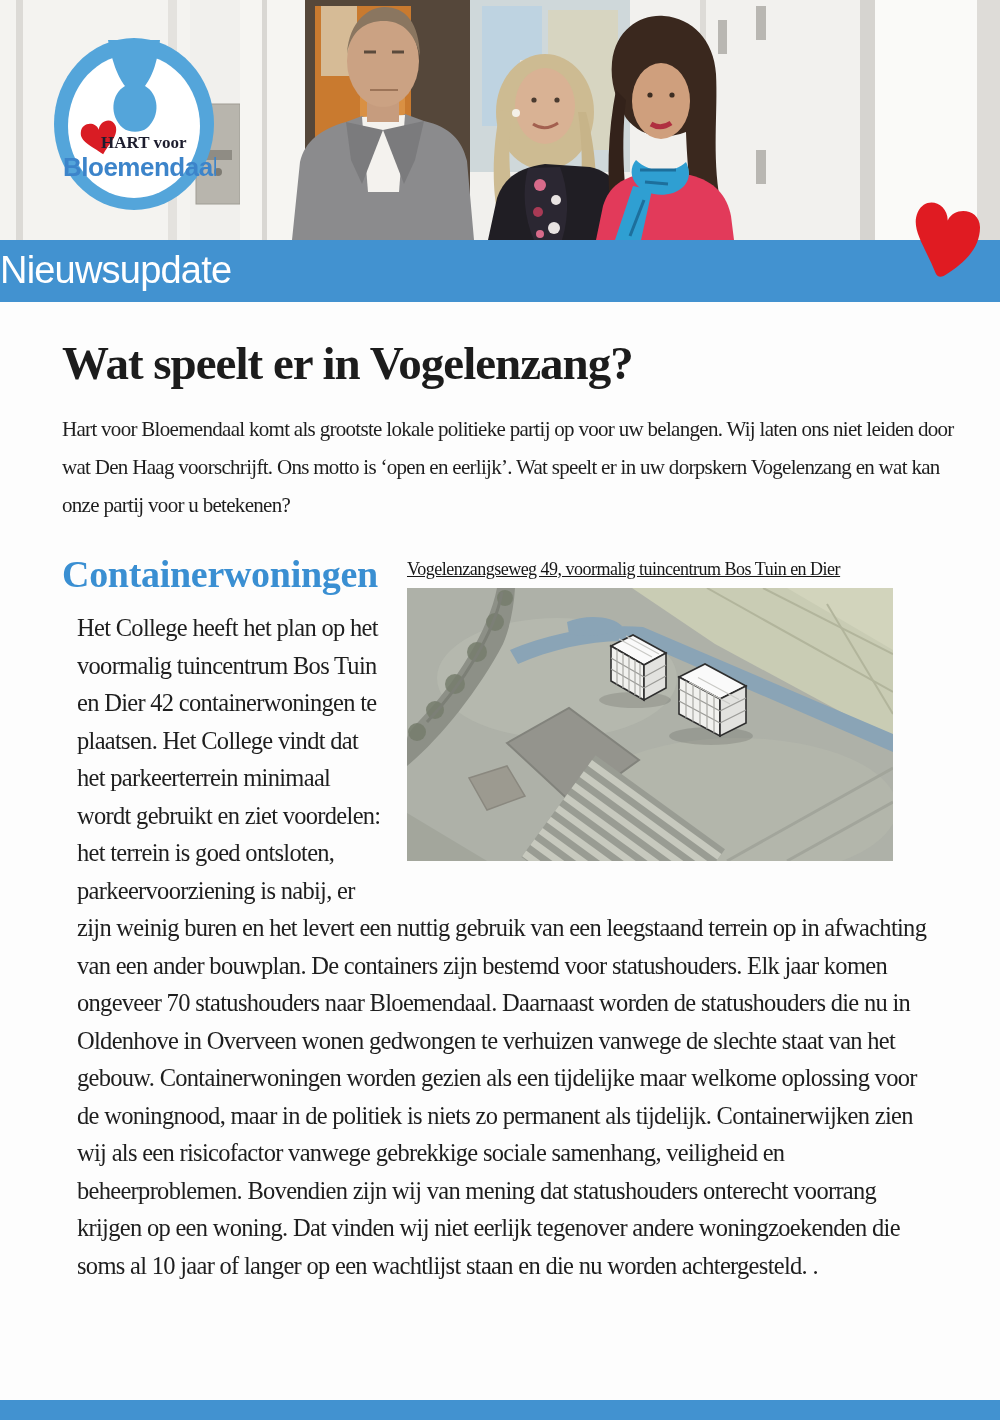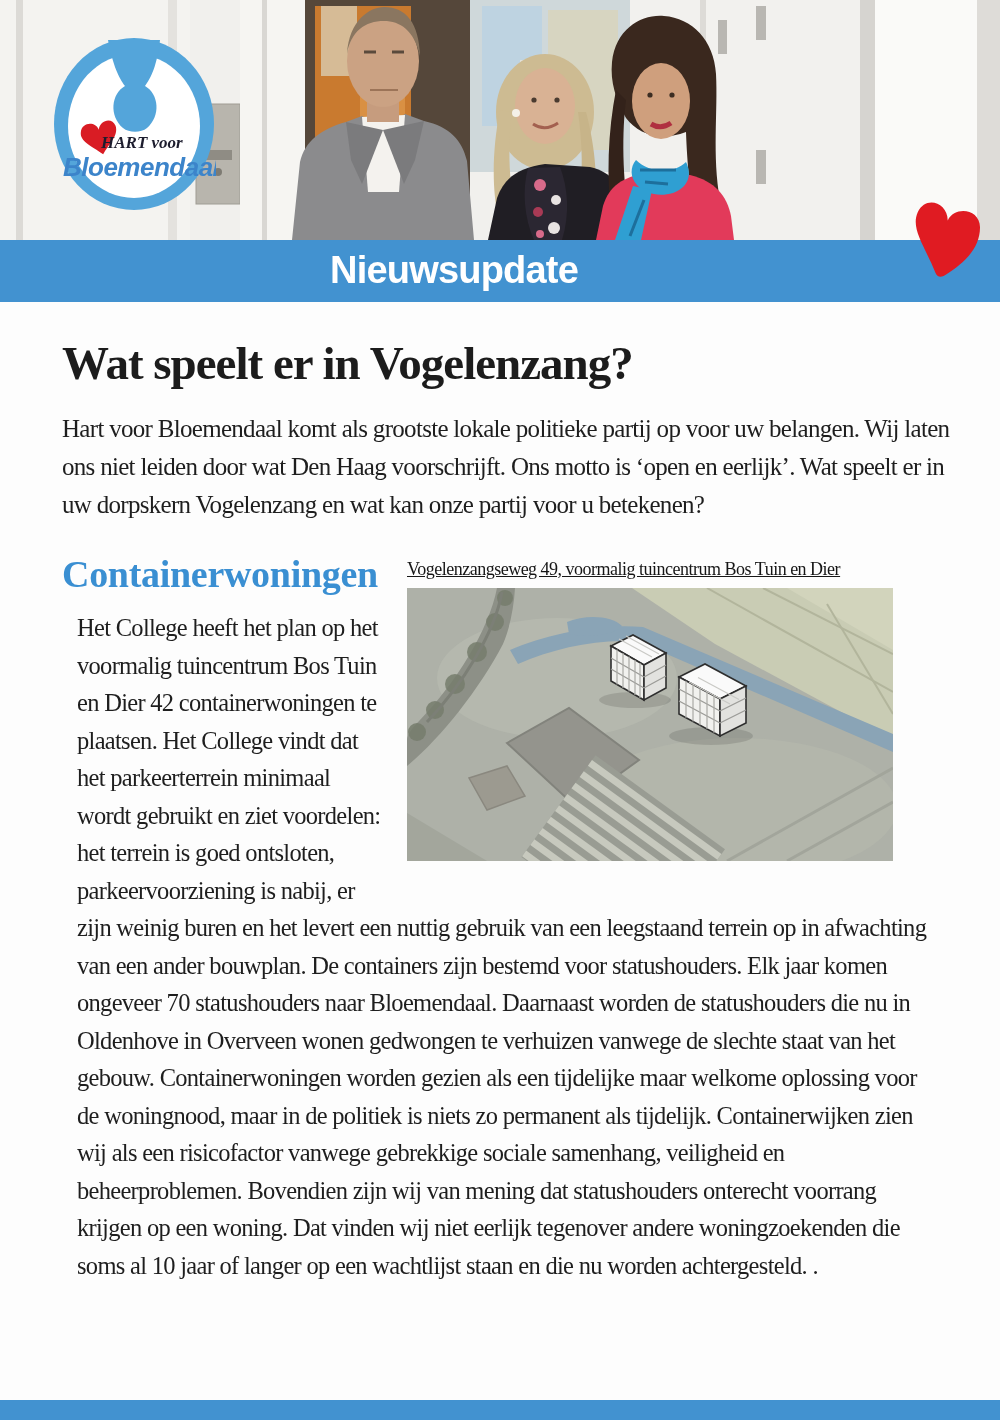--- a/index.html
+++ b/index.html
@@ -1,33 +1,33 @@
 <!DOCTYPE html>
 <html><head>
 <meta charset="utf-8">
 <style>
   html,body{margin:0;padding:0;background:#e9e9e9;}
   .page{position:relative;width:1000px;height:1420px;margin:0 auto;background:#fdfdfd;
         font-family:"Liberation Sans", sans-serif;color:#1d1d1d;overflow:hidden;}
 
   
-  .photo-strip{position:absolute;top:0;left:0;width:1000px;height:240px;background:#efeeec;font-style:italic;}
+  .photo-strip{position:absolute;top:0;left:0;width:1000px;height:240px;background:#efeeec;}
   .logo-badge{position:absolute;top:36px;left:52px;width:164px;height:176px;}
 
   
   .news-bar{position:absolute;top:240px;left:0;width:1000px;height:62px;background:#4292d0;}
-  .news-bar .label{display:block;text-align:center;padding-right:92px;line-height:60px;
-        color:#ffffff;font-weight:bold;font-size:38px;letter-spacing:-0.8px;}
+  .news-bar .label{display:block;text-align:left;padding-right:92px;line-height:60px;
+        color:#ffffff;font-weight:normal;font-size:38px;letter-spacing:-0.8px;}
   .big-heart{position:absolute;top:196px;left:903px;width:82px;height:96px;z-index:6;}
 
   
   .article{position:absolute;top:302px;left:62px;width:893px;font-family:Liberation Serif, serif;}
   h1.title{margin:34px 0 0 0;font-size:47px;line-height:54px;letter-spacing:-1px;
         font-weight:bold;color:#1c1c1c;}
-  p.intro{margin:20px 0 0 0;font-size:25px;letter-spacing:-0.7px;line-height:38px;color:#1e1e1e;}
+  p.intro{margin:20px 0 0 0;font-size:21px;letter-spacing:-0.7px;line-height:38px;color:#1e1e1e;}
   .section{margin-top:16px;}
   .figure{float:right;width:548px;margin:2px 0 32px 22px;}
   .figure figcaption{font-size:18px;letter-spacing:-0.5px;line-height:26px;color:#161616;
         text-decoration:underline;margin:0 0 6px 0;}
   .aerial{display:block;width:486px;height:273px;}
   h2.sub{margin:30px 0 10px 0;font-size:38px;line-height:40px;font-weight:bold;
         color:#3a8fd2;letter-spacing:-0.3px;}
   p.body{margin:15px;font-size:24.5px;letter-spacing:-0.7px;line-height:37.5px;color:#1e1e1e;}
 
   

